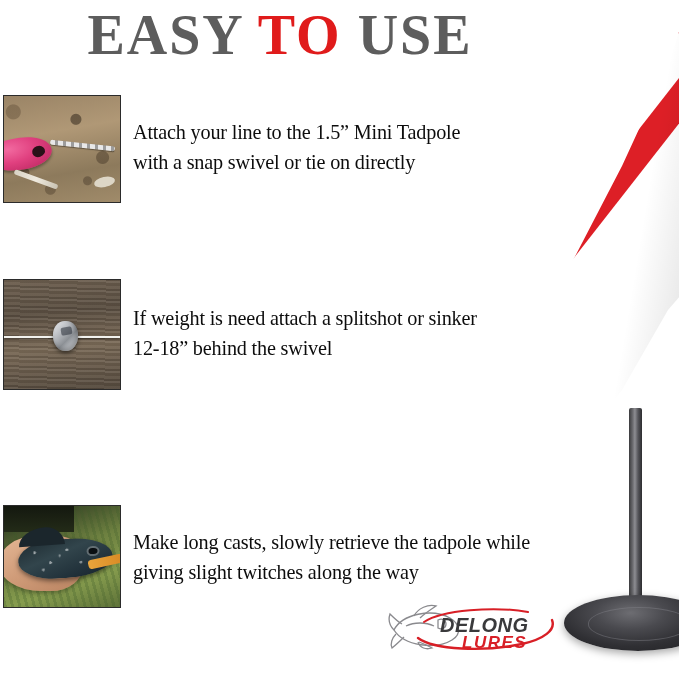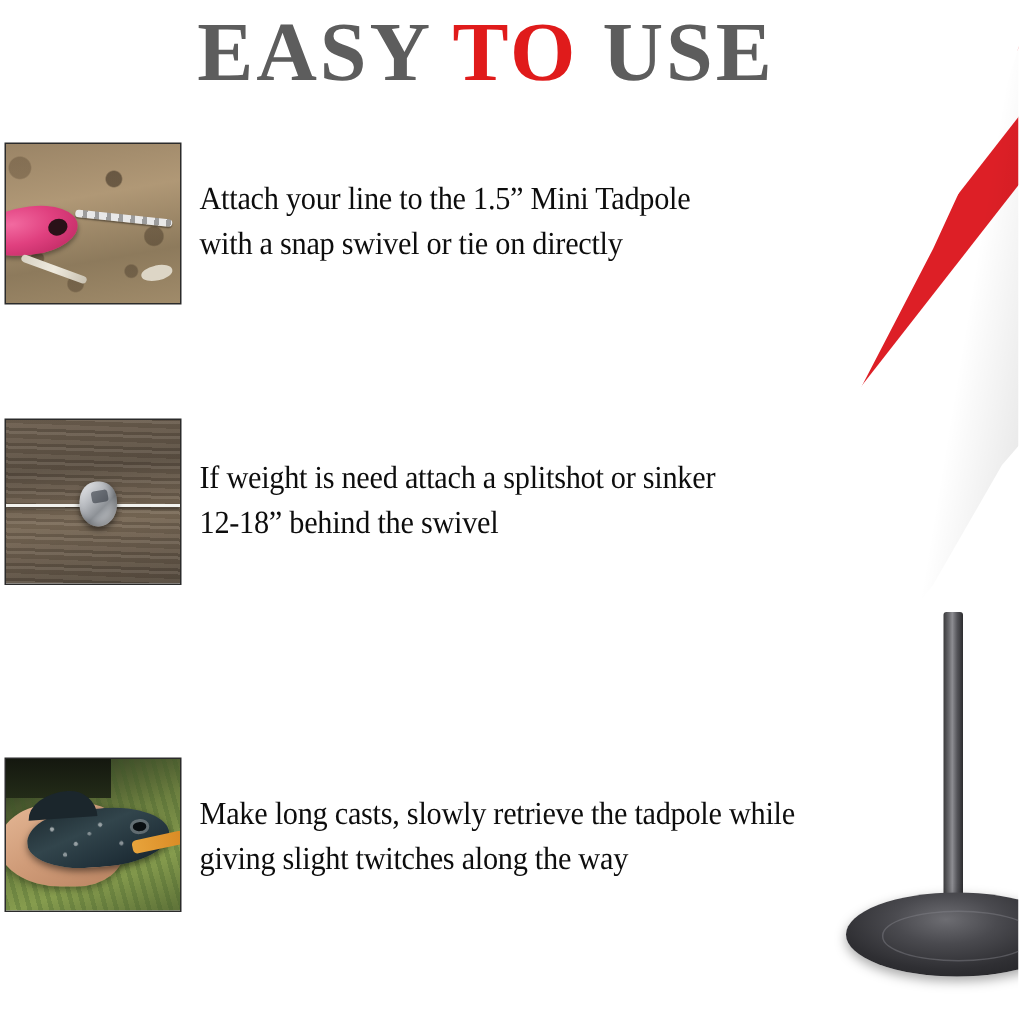--- a/index.html
+++ b/index.html
@@ -23,21 +23,20 @@
     top: 4px;
     width: 560px;
     text-align: center;
     font-family: "Liberation Serif", serif;
     font-size: 56px;
     font-weight: 700;
     letter-spacing: 2px;
     color: #5d5d5d;
     white-space: nowrap;
     line-height: 62px;
-    padding-left: 44px;
   }
   #title .red { color: #e01b1b; }
 
   
   .step {
     position: absolute;
     left: 0;
     width: 600px;
   }
   #step1 { top: 95px; }
@@ -351,14 +350,34 @@
         <div class="water"></div>
         <div class="hand"></div>
         <div class="fish"></div>
         <div class="lure"></div>
       </div>
     </div>
     <div class="step-text">Make long casts, slowly retrieve the tadpole while
 giving slight twitches along the way</div>
   </div>
 
+  <div id="logo">
+    <svg width="172" height="52" viewBox="0 0 172 52" xmlns="http://www.w3.org/2000/svg">
+
+      <g fill="none" stroke="#8a8a8e" stroke-width="1.3">
+        <path d="M6 30 C14 14, 44 8, 62 18 C72 24, 74 34, 64 40 C48 50, 16 46, 6 30 Z"></path>
+        <path d="M6 30 C2 26, 0 20, 2 14 C6 18, 10 22, 14 24"></path>
+        <path d="M8 34 C4 38, 2 44, 4 48 C9 44, 13 40, 16 37"></path>
+        <path d="M26 16 C30 8, 40 4, 48 6 C42 10, 36 14, 32 18"></path>
+        <path d="M30 42 C32 48, 38 50, 44 48 C39 45, 34 43, 31 42"></path>
+        <path d="M50 20 C54 18, 58 20, 58 24 C58 28, 54 30, 50 28 Z"></path>
+        <path d="M18 26 C26 22, 38 22, 46 26"></path>
+      </g>
+
+      <path d="M30 38 C46 50, 96 52, 134 44 C156 39, 168 30, 164 20" fill="none" stroke="#d81f26" stroke-width="2.4" stroke-linecap="round"></path>
+      <path d="M36 22 C54 10, 106 6, 140 12" fill="none" stroke="#d81f26" stroke-width="2" stroke-linecap="round"></path>
+
+      <text x="52" y="32" font-family="Liberation Sans, sans-serif" font-size="20" font-weight="bold" font-style="italic" fill="#3a3a3c" letter-spacing="0.5">DELONG</text>
+      <text x="74" y="48" font-family="Liberation Sans, sans-serif" font-size="17" font-weight="bold" font-style="italic" fill="#d81f26" letter-spacing="1.5">LURES</text>
+    </svg>
+  </div>
 
 </div>
 
 </body></html>

